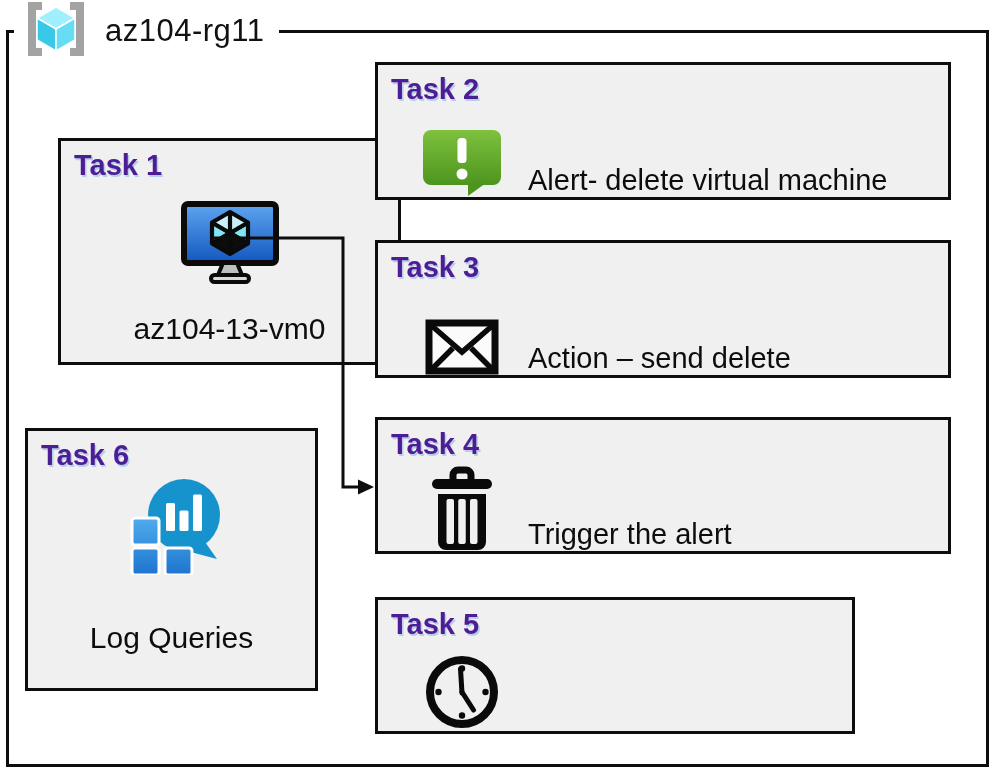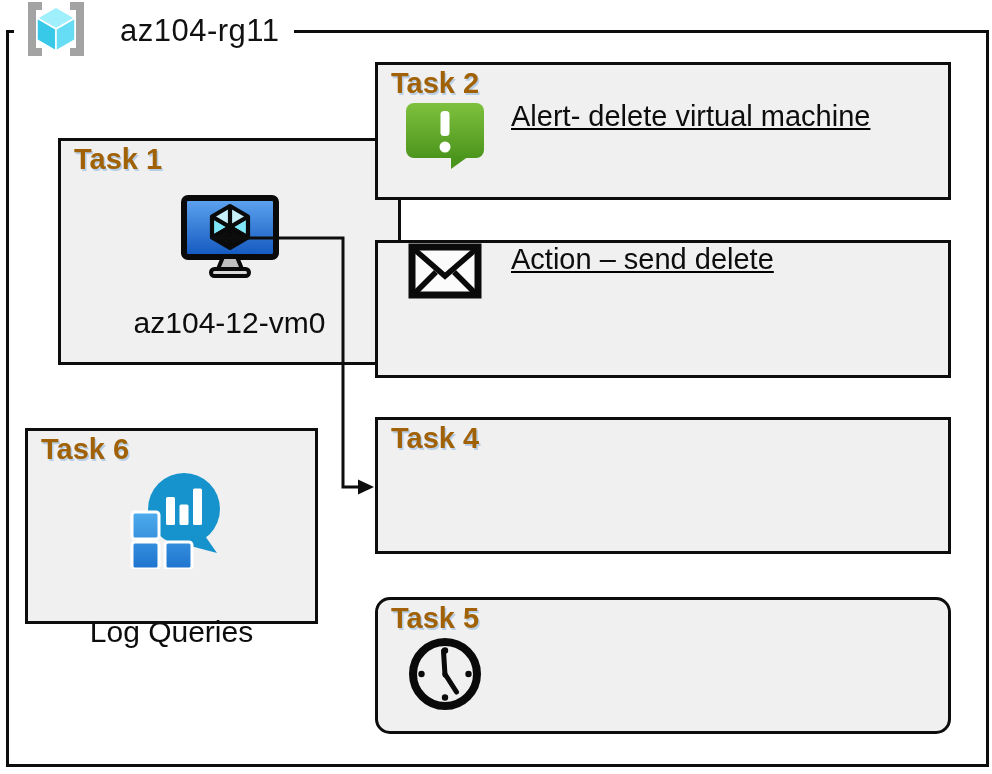--- a/index.html
+++ b/index.html
@@ -7,42 +7,42 @@
     width:992px;height:774px;position:relative;overflow:hidden;
     background:#ffffff;
     font-family:"Liberation Sans", sans-serif;
   }
   .outer-box{
     position:absolute;left:6px;top:30px;width:977px;height:731px;
     border:3px solid #0d0d0d;box-sizing:content-box;background:#ffffff;
   }
   .legend{
     position:absolute;left:14px;top:2px;height:58px;z-index:5;
-    background:#ffffff;display:flex;align-items:center;gap:26px;padding:0 14px 0 4px;
+    background:#ffffff;display:flex;align-items:center;gap:11px;padding:0 14px 0 4px;
   }
   .legend-text{font-size:31px;color:#111111;letter-spacing:0.5px;}
   .task{
     position:absolute;background:#f0f0f0;border:3px solid #0d0d0d;
     box-sizing:border-box;display:flex;flex-direction:column;z-index:2;
   }
   .task-title{
-    color:#a16207;font-weight:bold;font-size:29px;line-height:34px;
-    padding:1px 0 0 13px;text-shadow:1.5px 1.5px 0 rgba(173,200,228,0.85);
+    color:#4c1d95;font-weight:bold;font-size:29px;line-height:34px;
+    padding:7px 0 0 13px;text-shadow:1.5px 1.5px 0 rgba(173,200,228,0.85);
   }
-  .task-row{flex:1;display:flex;align-items:flex-start;padding-left:19px;text-decoration:underline;}
+  .task-row{flex:1;display:flex;align-items:flex-end;padding-left:36px;}
   .icon-slot{flex:0 0 96px;display:flex;justify-content:center;align-items:center;}
   .task-label{font-size:29px;color:#0d0d0d;margin-left:18px;white-space:nowrap;}
   .task-left .icon-center{align-self:center;}
   .label-center{text-align:center;font-size:30px;color:#0d0d0d;}
   #task-1{left:25px;top:138px;width:343px;height:227px;margin-left:33px;}
-  #task-6{left:25px;top:428px;width:293px;height:196px;}
+  #task-6{left:25px;top:428px;width:293px;height:263px;}
   #task-2{left:375px;top:62px;width:576px;height:138px;}
   #task-3{left:375px;top:240px;width:576px;height:138px;}
   #task-4{left:375px;top:417px;width:576px;height:137px;}
-  #task-5{left:375px;top:597px;width:576px;height:137px;border-radius:15px;}
+  #task-5{left:375px;top:597px;width:480px;height:137px;}
   #t1-icon{margin-top:18px;}
   #t1-label{margin-top:24px;}
   #t6-icon{margin-top:5px;}
   #t6-label{margin-top:42px;}
   .connector{position:absolute;left:0;top:0;z-index:4;pointer-events:none;}
 </style>
 </head>
 <body>
 
 <div class="outer-box"></div>
@@ -76,21 +76,21 @@
       <polygon points="34,26 46,33 34,40" fill="#7ee6f6"></polygon>
       <polygon points="66,26 54,33 66,40" fill="#7ee6f6"></polygon>
       <g stroke="#0a0a0a" stroke-width="4.2" fill="none" stroke-linejoin="round">
         <polygon points="50,12 68,22.5 68,43.5 50,54 32,43.5 32,22.5"></polygon>
         <path d="M50 33 L50 12 M50 33 L68 22.5 M50 33 L68 43.5 M50 33 L50 54 M50 33 L32 43.5 M50 33 L32 22.5"></path>
       </g>
       <polygon points="43,63 57,63 62,75 38,75" fill="#bfbfbf" stroke="#0a0a0a" stroke-width="4"></polygon>
       <rect x="31" y="75" width="38" height="7" rx="3.5" fill="#d9d9d9" stroke="#0a0a0a" stroke-width="4"></rect>
     </svg>
   </span>
-  <div class="label-center" id="t1-label">az104-12-vm0</div>
+  <div class="label-center" id="t1-label">az104-13-vm0</div>
 </div>
 
 <div class="task" id="task-2">
   <div class="task-title">Task 2</div>
   <div class="task-row">
     <span class="icon-slot">
       <svg width="82" height="70" viewBox="0 0 82 70">
         <defs>
           <linearGradient id="ag" x1="0" y1="0" x2="0" y2="1">
             <stop offset="0" stop-color="#7fc13e"></stop>
@@ -101,34 +101,48 @@
         <polygon points="47,56 65,56 47,69" fill="#4c951d"></polygon>
         <rect x="36.5" y="11" width="9" height="25" rx="3.5" fill="#ffffff"></rect>
         <circle cx="41" cy="47" r="5.5" fill="#ffffff"></circle>
       </svg>
     </span>
     <span class="task-label">Alert- delete virtual machine</span>
   </div>
 </div>
 
 <div class="task" id="task-3">
+  <div class="task-title">Task 3</div>
   <div class="task-row">
     <span class="icon-slot">
       <svg width="74" height="56" viewBox="0 0 74 56">
         <rect x="4" y="4" width="66" height="48" fill="#fbfbfb" stroke="#0a0a0a" stroke-width="7"></rect>
         <path d="M7 7 L37 33 L67 7" fill="none" stroke="#0a0a0a" stroke-width="5.5"></path>
         <path d="M7 50 L28 29 M67 50 L46 29" fill="none" stroke="#0a0a0a" stroke-width="5.5"></path>
       </svg>
     </span>
     <span class="task-label">Action – send delete</span>
   </div>
 </div>
 
 <div class="task" id="task-4">
   <div class="task-title">Task 4</div>
+  <div class="task-row">
+    <span class="icon-slot">
+      <svg width="62" height="85" viewBox="0 0 62 85">
+        <path d="M22 14 V9 a5 5 0 0 1 5 -5 h8 a5 5 0 0 1 5 5 v5" fill="none" stroke="#0a0a0a" stroke-width="7"></path>
+        <rect x="1" y="13" width="60" height="10" rx="5" fill="#0a0a0a"></rect>
+        <path d="M7 28 h48 v48 a8 8 0 0 1 -8 8 H15 a8 8 0 0 1 -8 -8 Z" fill="#0a0a0a"></path>
+        <rect x="15.5" y="33" width="7.5" height="45" rx="2" fill="#f0f0f0"></rect>
+        <rect x="27.25" y="33" width="7.5" height="45" rx="2" fill="#f0f0f0"></rect>
+        <rect x="39" y="33" width="7.5" height="45" rx="2" fill="#f0f0f0"></rect>
+      </svg>
+    </span>
+    <span class="task-label">Trigger the alert</span>
+  </div>
 </div>
 
 <div class="task" id="task-5">
   <div class="task-title">Task 5</div>
   <div class="task-row">
     <span class="icon-slot">
       <svg width="78" height="78" viewBox="0 0 78 78">
         <circle cx="39" cy="39" r="32" fill="none" stroke="#0a0a0a" stroke-width="8"></circle>
         <circle cx="39" cy="15.5" r="3.2" fill="#0a0a0a"></circle>
         <circle cx="62.5" cy="39" r="3.2" fill="#0a0a0a"></circle>

